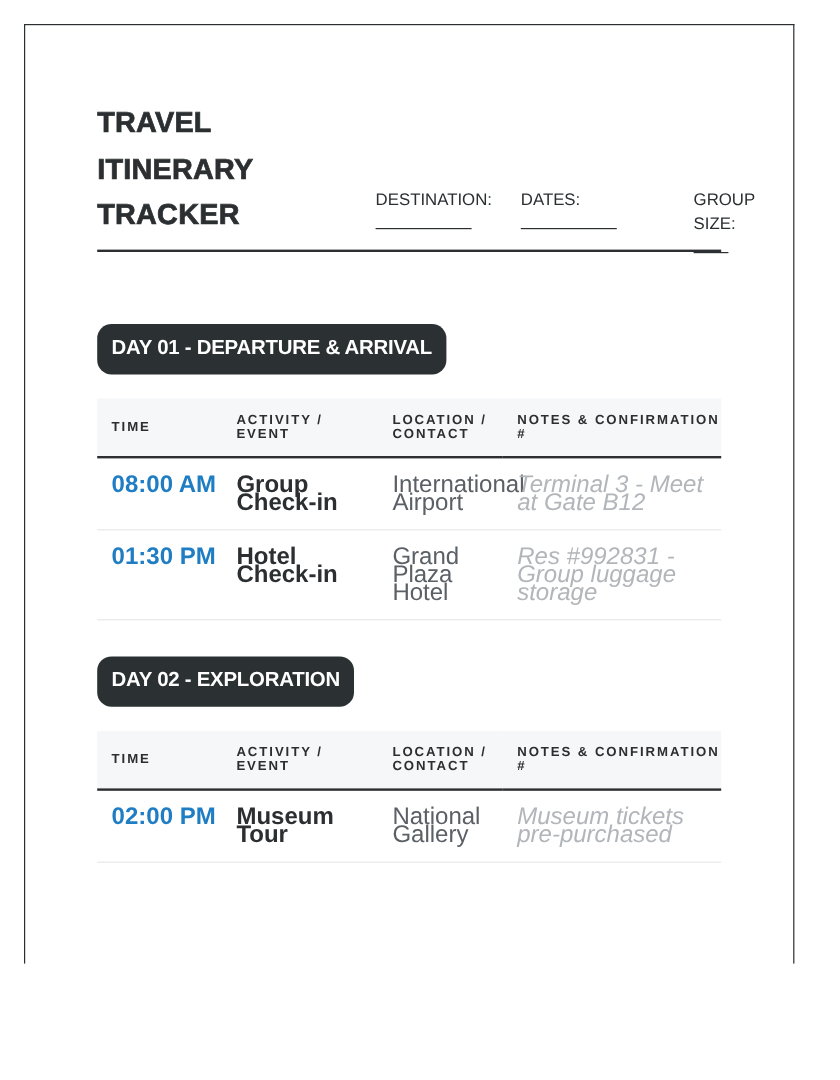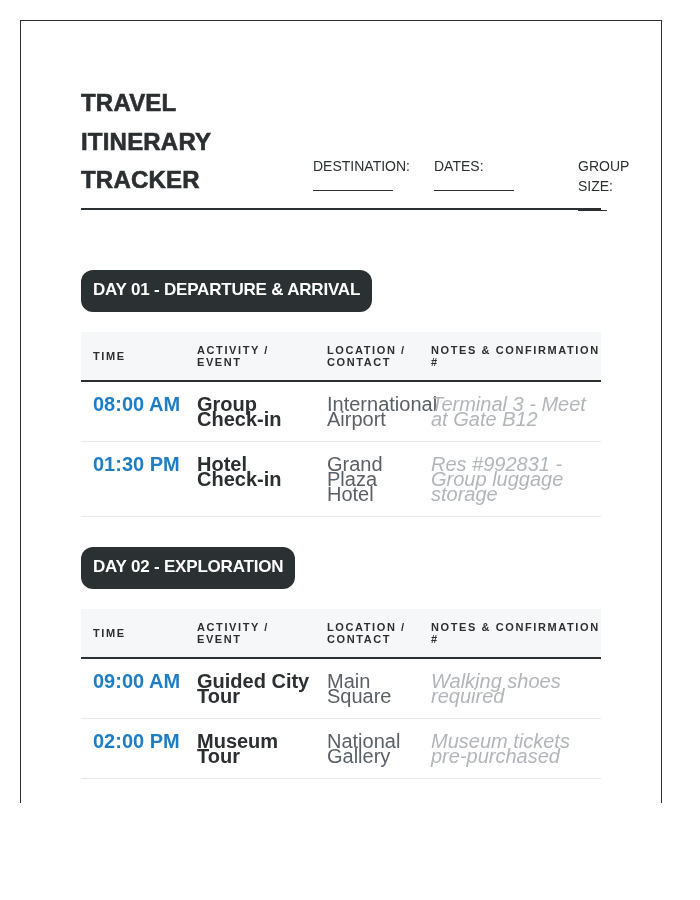--- a/index.html
+++ b/index.html
@@ -126,26 +126,20 @@
                 <div>CONTACT</div>
               </th>
             <th class="c4">
                 <div>NOTES &amp; CONFIRMATION</div>
                 <div>#</div>
               </th>
           </tr>
         </thead>
         <tbody>
           <tr>
-            <td class="time">09:00 AM</td>
-            <td class="act">Guided City Tour</td>
-            <td class="loc">Main Square</td>
-            <td class="notes">Walking shoes required</td>
-          </tr>
-          <tr>
             <td class="time">02:00 PM</td>
             <td class="act">Museum Tour</td>
             <td class="loc">National Gallery</td>
             <td class="notes">Museum tickets pre-purchased</td>
           </tr>
         </tbody>
       </table>
     </div>
 
   </div>

